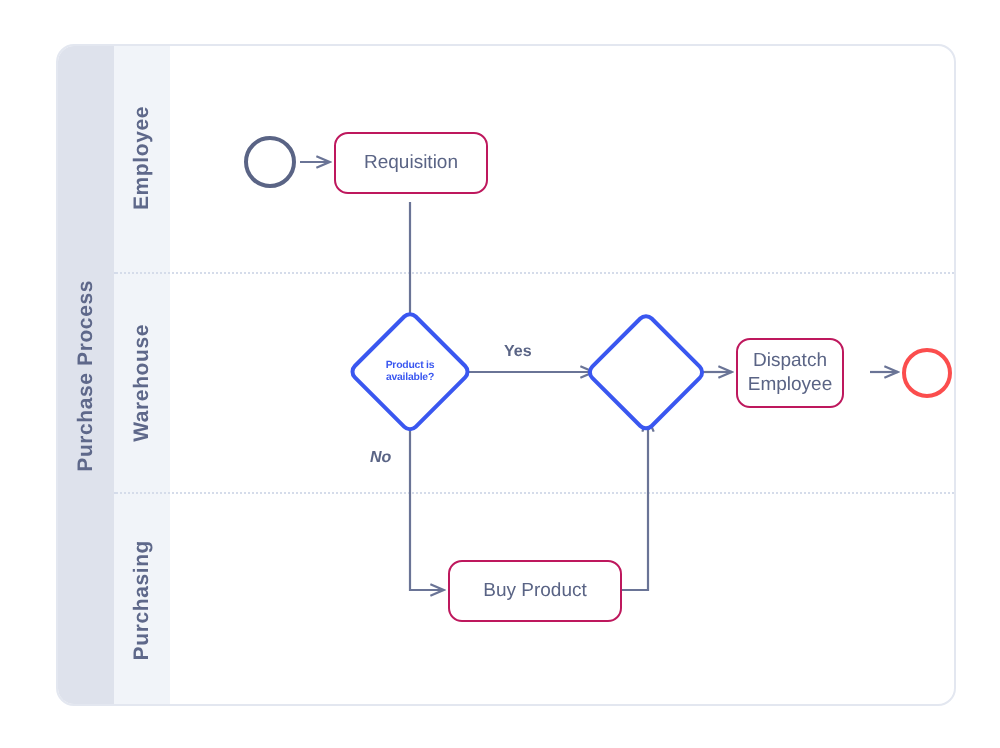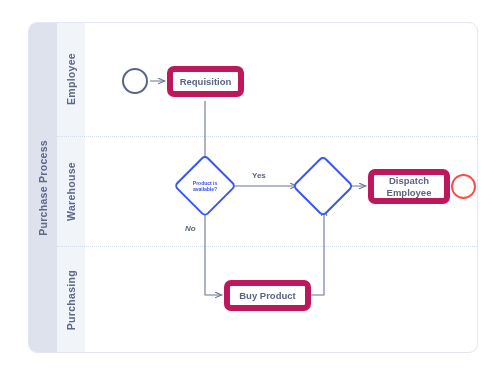--- a/index.html
+++ b/index.html
@@ -42,24 +42,24 @@
   .lane-divider{
     position:absolute;left:28px;right:0;height:0;
     border-top:1px dotted #D5DCEA;
   }
 
   
   .canvas{position:absolute;left:56px;top:0;right:0;bottom:0;}
 
   .task{
     position:absolute;background:#ffffff;
-    border:6px solid #be185d;border-radius:7px;
+    border:1px solid #be185d;border-radius:7px;
     display:flex;align-items:center;justify-content:center;
     text-align:center;
-    font-size:9.5px;font-weight:bold;color:#5A6485;line-height:1.25;
+    font-size:9.5px;font-weight:normal;color:#5A6485;line-height:1.25;
     box-sizing:border-box;
   }
 
   .event{position:absolute;border-radius:50%;box-sizing:border-box;background:#fff;}
   .event.start{border:2px solid #5A6485;}
   .event.end{border:2.4px solid #FB4D4D;}
 
   .gateway{position:absolute;}
   .gateway .diamond{
     position:absolute;left:50%;top:50%;
@@ -147,21 +147,21 @@
             <span>Product is</span><br>
             <span>available?</span>
           </span>
         </div>
       </div>
 
       <div class="gateway" style="left:207px;top:132px;width:62px;height:62px;">
         <div class="diamond"></div>
       </div>
 
-      <div class="task" style="left:283px;top:146px;width:82px;height:35px;">
+      <div class="task" style="left:283px;top:146px;width:54px;height:35px;">
         <span>
           <span>Dispatch</span><br>
           <span>Employee</span>
         </span>
       </div>
 
       <div class="event end" style="left:366px;top:151px;width:25px;height:25px;"></div>
 
       <div class="task" style="left:139px;top:257px;width:87px;height:31px;">
         <span>Buy Product</span>

